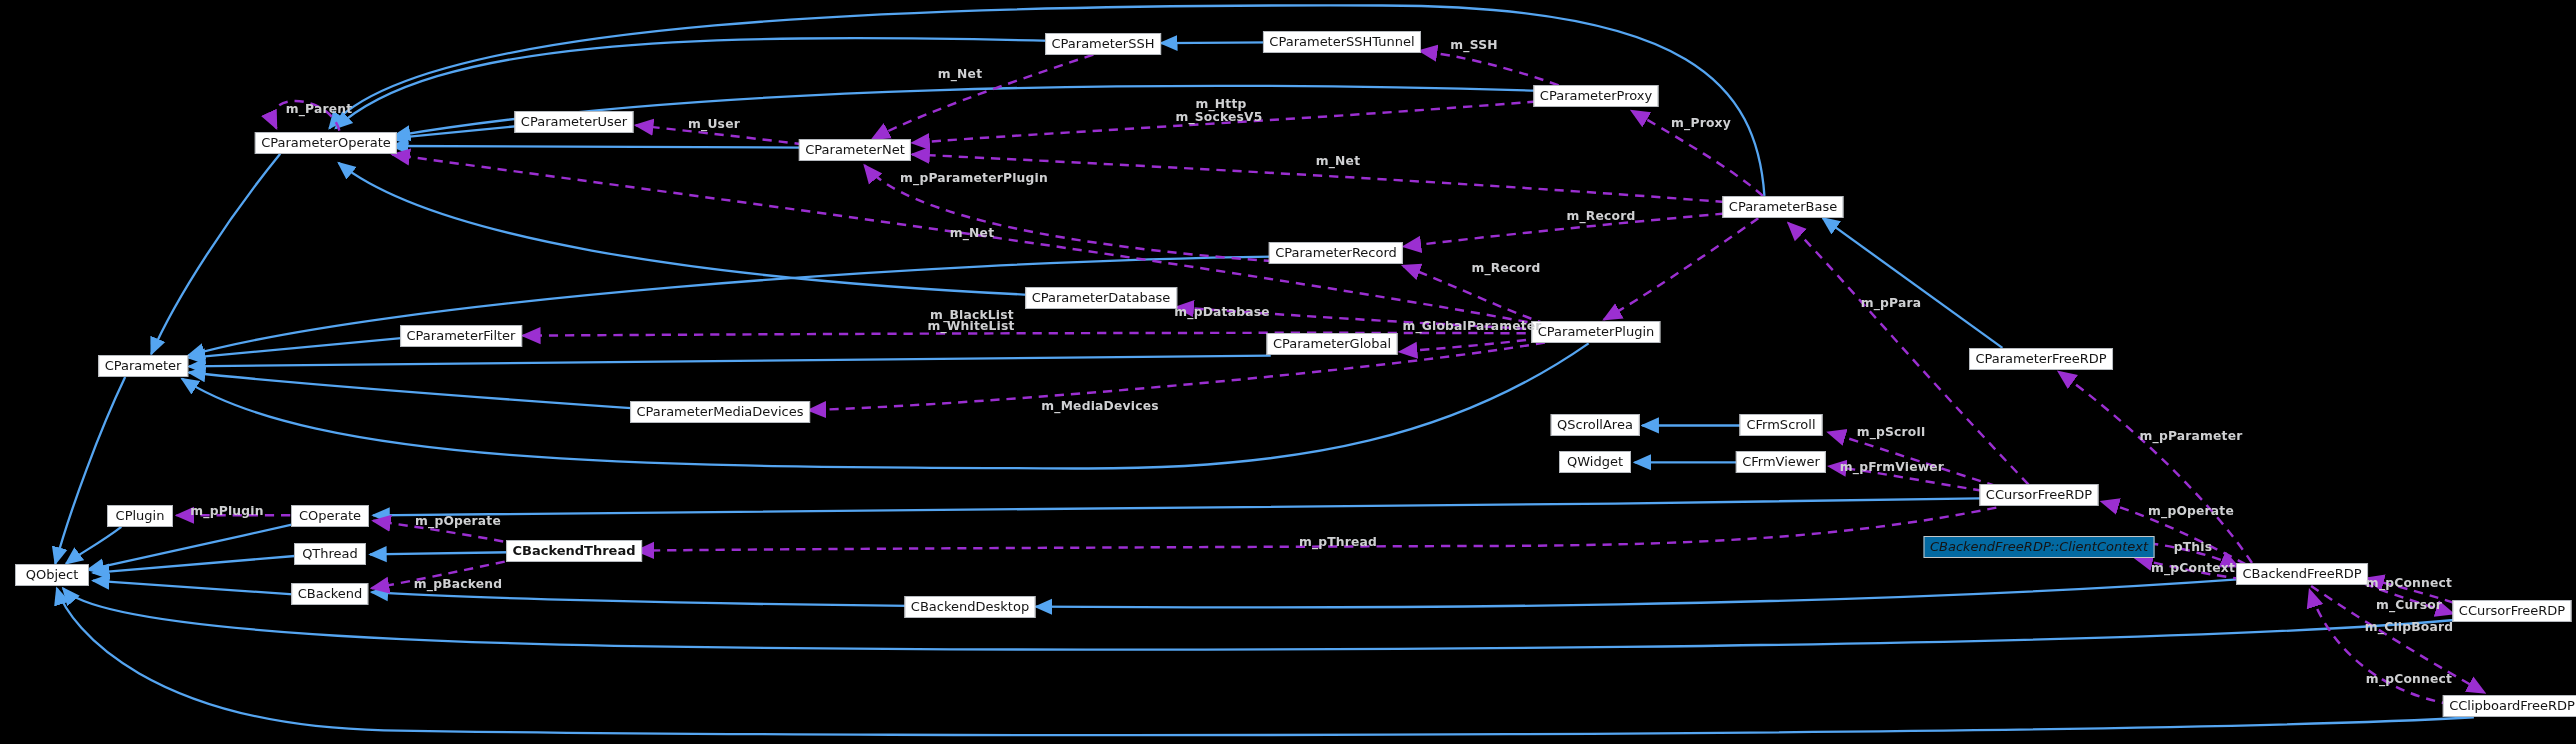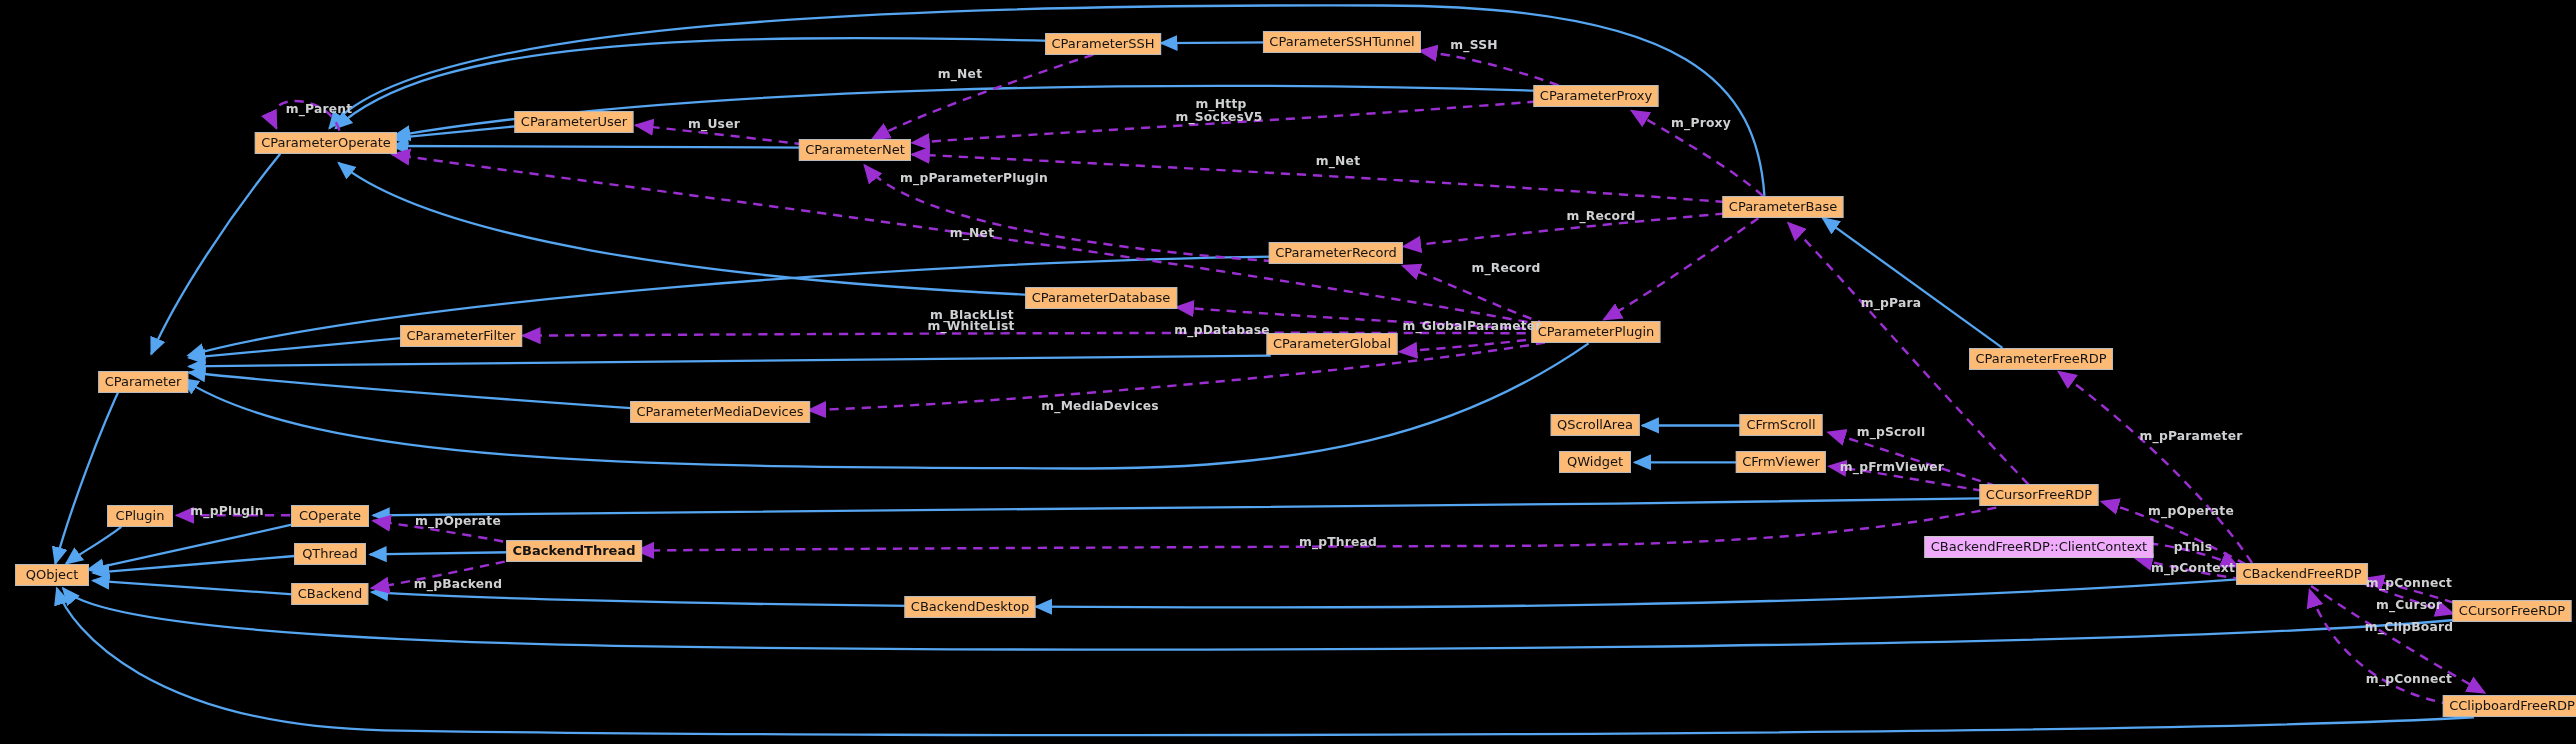--- a/index.html
+++ b/index.html
@@ -1,22 +1,22 @@
 <!DOCTYPE html>
 <html style="font-size:12.3px"><head>
 <meta charset="utf-8">
 <style>
   html,body{margin:0;padding:0;background:#000;}
   #stage{position:relative;width:2576px;height:745px;background:#000000;overflow:hidden;
          font-family:"DejaVu Sans",sans-serif;}
   #edge-svg{position:absolute;left:0;top:0;width:2576px;height:745px;}
-  .node{position:absolute;transform:translate(-50%,-50%);background:#fdba74;
+  .node{position:absolute;transform:translate(-50%,-50%);background:#ffffff;
         border:1.5px solid #b6babf;color:#141414;font-size:13px;line-height:18.4px;
         text-align:center;padding:0.8px 5.4px;box-sizing:border-box;white-space:nowrap;}
-  .node.gray{background:#f0abfc;border-color:#c6c6c6;}
+  .node.gray{background:#0369a1;border-color:#c6c6c6;font-style:italic;}
   .edge-label{position:absolute;transform:translate(-50%,-50%);color:#cfd0d2;
         font-size:12.3px;font-weight:600;white-space:nowrap;letter-spacing:0.2px;}
 </style>
 </head>
 <body>
 
 <div id="stage">
   <svg id="edge-svg" viewBox="0 0 3355 970">
     <defs>
       <marker id="arrow-blue" viewBox="0 0 10 10" refX="9" refY="5" markerWidth="8" markerHeight="8" orient="auto-start-reverse">
@@ -88,21 +88,21 @@
       </g>
   </svg>
   <div id="node-layer">
       <div class="node" style="left: 52px; top: 575px; min-width: 74px;">QObject</div>
       <div class="node" style="left: 140px; top: 516px; min-width: 66px;">CPlugin</div>
       <div class="node" style="left: 330px; top: 516px; min-width: 78px;">COperate</div>
       <div class="node" style="left: 330px; top: 554px; min-width: 72px;">QThread</div>
       <div class="node" style="left: 574px; top: 551px; min-width: 117px; font-weight: bold;">CBackendThread</div>
       <div class="node" style="left: 330px; top: 594px; min-width: 75px;">CBackend</div>
       <div class="node" style="left: 970px; top: 607px; min-width: 124px;">CBackendDesktop</div>
-      <div class="node" style="left: 143px; top: 382px; min-width: 86px;">CParameter</div>
+      <div class="node" style="left: 143px; top: 366px; min-width: 86px;">CParameter</div>
       <div class="node" style="left: 326px; top: 143px; min-width: 120px;">CParameterOperate</div>
       <div class="node" style="left: 574px; top: 122px; min-width: 114px;">CParameterUser</div>
       <div class="node" style="left: 855px; top: 150px; min-width: 106px;">CParameterNet</div>
       <div class="node" style="left: 1103px; top: 44px; min-width: 106px;">CParameterSSH</div>
       <div class="node" style="left: 1342px; top: 42px; min-width: 144px;">CParameterSSHTunnel</div>
       <div class="node" style="left: 1596px; top: 96px; min-width: 117px;">CParameterProxy</div>
       <div class="node" style="left: 1783px; top: 207px; min-width: 115px;">CParameterBase</div>
       <div class="node" style="left: 1336px; top: 253px; min-width: 124px;">CParameterRecord</div>
       <div class="node" style="left: 1101px; top: 298px; min-width: 138px;">CParameterDatabase</div>
       <div class="node" style="left: 1332px; top: 344px; min-width: 123px;">CParameterGlobal</div>
@@ -126,21 +126,21 @@
       <div class="edge-label" style="left: 960px; top: 74px;">m_Net</div>
       <div class="edge-label" style="left: 1474px; top: 45px;">m_SSH</div>
       <div class="edge-label" style="left: 1221px; top: 104px;">m_Http</div>
       <div class="edge-label" style="left: 1219px; top: 117px;">m_SockesV5</div>
       <div class="edge-label" style="left: 1701px; top: 123px;">m_Proxy</div>
       <div class="edge-label" style="left: 1338px; top: 161px;">m_Net</div>
       <div class="edge-label" style="left: 974px; top: 178px;">m_pParameterPlugin</div>
       <div class="edge-label" style="left: 972px; top: 233px;">m_Net</div>
       <div class="edge-label" style="left: 1601px; top: 216px;">m_Record</div>
       <div class="edge-label" style="left: 1506px; top: 268px;">m_Record</div>
-      <div class="edge-label" style="left: 1222px; top: 330px;">m_pDatabase</div>
+      <div class="edge-label" style="left: 1222px; top: 312px;">m_pDatabase</div>
       <div class="edge-label" style="left: 972px; top: 315px;">m_BlackList</div>
       <div class="edge-label" style="left: 971px; top: 326px;">m_WhiteList</div>
       <div class="edge-label" style="left: 1472px; top: 326px;">m_GlobalParameter</div>
       <div class="edge-label" style="left: 1100px; top: 406px;">m_MediaDevices</div>
       <div class="edge-label" style="left: 1891px; top: 303px;">m_pPara</div>
       <div class="edge-label" style="left: 1891px; top: 432px;">m_pScroll</div>
       <div class="edge-label" style="left: 1892px; top: 467px;">m_pFrmViewer</div>
       <div class="edge-label" style="left: 2191px; top: 436px;">m_pParameter</div>
       <div class="edge-label" style="left: 2191px; top: 511px;">m_pOperate</div>
       <div class="edge-label" style="left: 2193px; top: 547px;">pThis</div>

